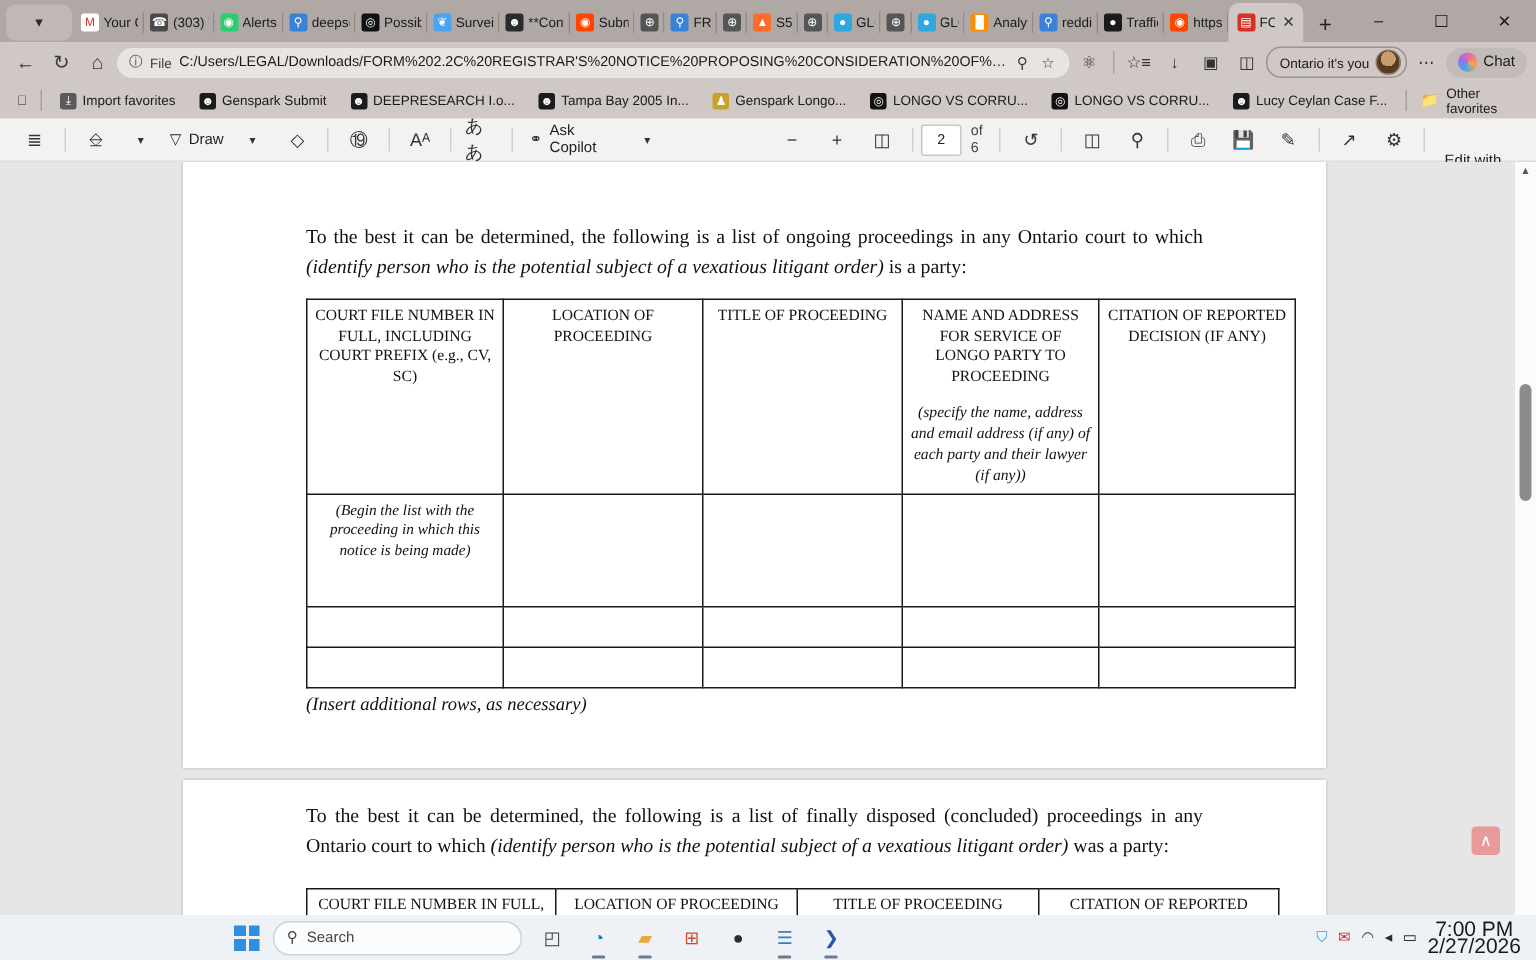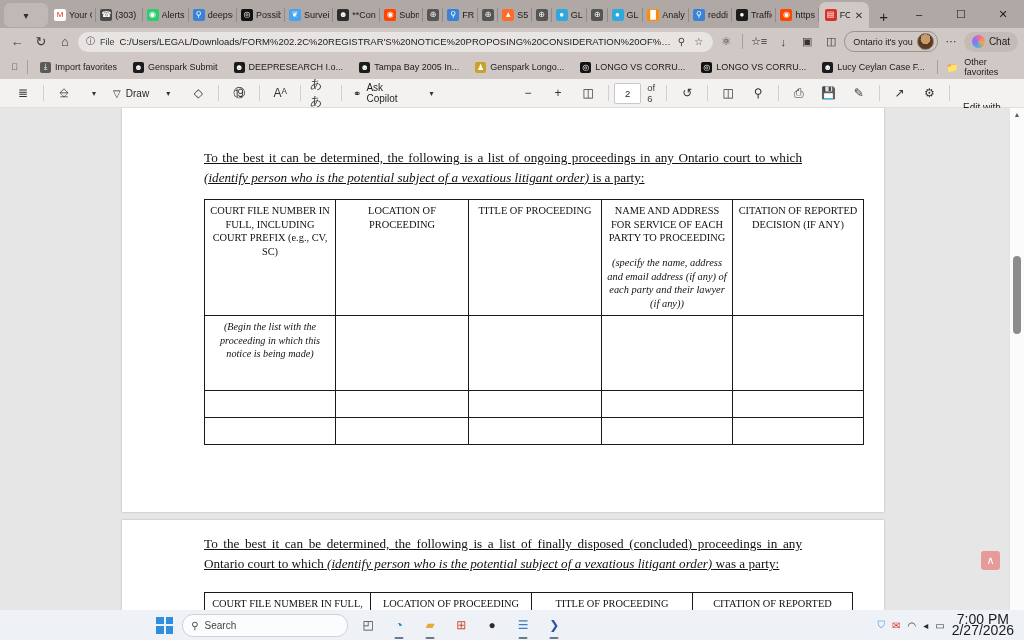--- a/index.html
+++ b/index.html
@@ -113,21 +113,21 @@
   }
   .page{
     position:absolute;left:122px;top:0;width:762px;background:#fff;
     box-shadow:0 0 2px rgba(0,0,0,.22);
   }
   .page.p1{height:404px;top:0;}
   .page.p2{top:412px;height:200px;}
   .docpad{padding:0 82px;}
   .para{
     font-family:"Liberation Serif", serif;font-size:13.2px;line-height:20px;
-    color:#111;text-align:justify;margin:0;text-decoration:underline;
+    color:#111;text-align:justify;margin:0;
   }
   .para i{font-family:"Liberation Serif", serif;font-style:italic;}
   .tbl{
     border-collapse:collapse;width:604px;margin:11px 0 0 0;table-layout:fixed;
     font-family:"Liberation Serif", serif;
     padding-left:24px;
   }
   .tbl td{
     border:1px solid #1a1a1a;vertical-align:top;padding:4px 5px;
     font-size:10.2px;line-height:13.6px;color:#111;text-align:center;
@@ -403,21 +403,21 @@
       <div class="docpad" style="padding-top:40px;">
         <p class="para"><span>To the best it can be determined, the following is a list of ongoing proceedings in any Ontario court to which </span><i>(identify person who is the potential subject of a vexatious litigant order)</i><span> is a party:</span></p>
 
         <table class="tbl">
           <tbody>
               <tr>
             <td class="hdr" style="width:120px;">COURT FILE NUMBER IN FULL, INCLUDING COURT PREFIX (e.g., CV, SC)</td>
             <td class="hdr" style="width:122px;">LOCATION OF PROCEEDING</td>
             <td class="hdr" style="width:122px;">TITLE OF PROCEEDING</td>
             <td class="hdr" style="width:120px;">
-              <span>NAME AND ADDRESS FOR SERVICE OF EACH PARTY TO PROCEEDING</span>
+              <span>NAME AND ADDRESS FOR SERVICE OF LONGO PARTY TO PROCEEDING</span>
               <span class="ital">(specify the name, address and email address (if any) of each party and their lawyer (if any))</span>
             </td>
             <td class="hdr" style="width:120px;">CITATION OF REPORTED DECISION (IF ANY)</td>
           </tr>
           <tr>
             <td class="itonly" style="height:66px;">(Begin the list with the proceeding in which this notice is being made)</td>
             <td></td>
             <td></td>
             <td></td>
             <td></td>
@@ -431,20 +431,21 @@
           </tr>
           <tr>
             <td style="height:18px;"></td>
             <td></td>
             <td></td>
             <td></td>
             <td></td>
           </tr>
         </tbody>
           </table>
+        <p class="note">(Insert additional rows, as necessary)</p>
       </div>
     </div>
 
     <div class="page p2">
       <div class="docpad" style="padding-top:14px;">
         <p class="para"><span>To the best it can be determined, the following is a list of finally disposed (concluded) proceedings in any Ontario court to which </span><i>(identify person who is the potential subject of a vexatious litigant order)</i><span> was a party:</span></p>
 
         <table class="tbl p2tbl" style="margin-top:18px;">
           <tbody>
               <tr>

